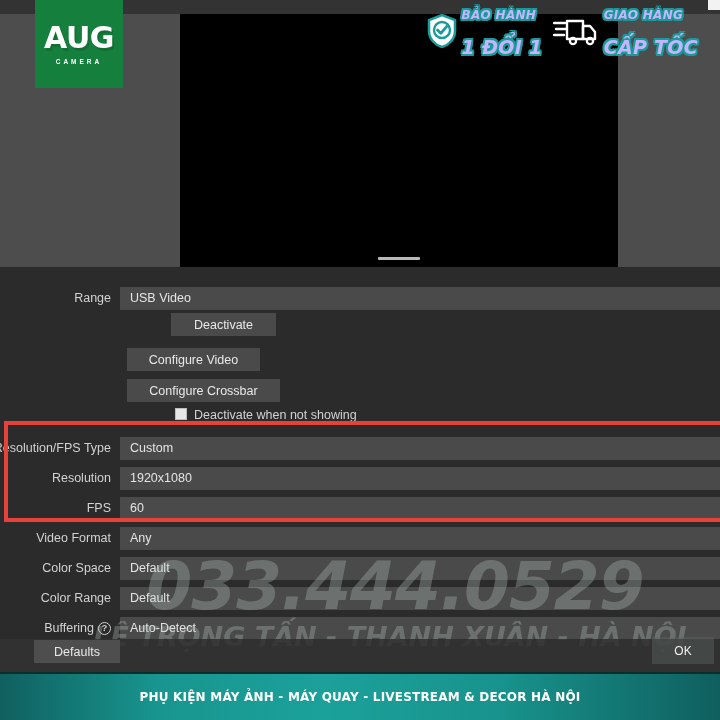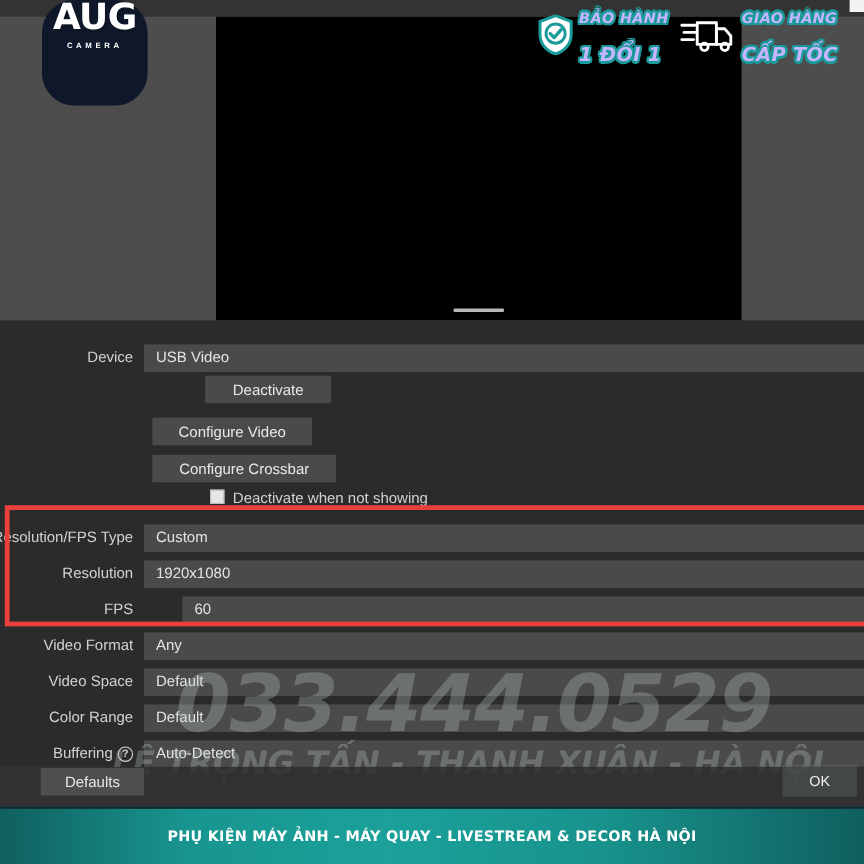--- a/index.html
+++ b/index.html
@@ -31,23 +31,23 @@
     background:#000000;
   }
   .preview-handle {
     position:absolute; left:378px; top:257px; width:42px; height:3px;
     background:#b9b9b9; border-radius:1px;
   }
 
   
   .logo-box {
     position:absolute; left:35px; top:0px; width:88px; height:88px;
-    background:#0f172a;
+    background:#15803d;
     display:flex; flex-direction:column;
-    align-items:center; justify-content:flex-start;border-radius:27px;
+    align-items:center; justify-content:center;
   }
   .logo-main {
     color:#ffffff; font-size:30px; font-weight:bold;
     letter-spacing:-0.5px; line-height:1;
     font-family:"DejaVu Sans", sans-serif;
     text-shadow:2px 3px 0 rgba(0,0,0,0.12);
   }
   .logo-sub {
     color:#ffffff; font-size:6.5px; letter-spacing:3px;
     margin-top:5px; font-weight:bold;
@@ -64,21 +64,21 @@
     font-style:italic; font-weight:bold;
     font-family:"DejaVu Sans", sans-serif;
     color:#c4b5fd;
     text-shadow:
       -1.6px -1.6px 0 #1b9a9a,  1.6px -1.6px 0 #1b9a9a,
       -1.6px  1.6px 0 #1b9a9a,  1.6px  1.6px 0 #1b9a9a,
        0px   -2px   0 #1b9a9a,  0px    2px   0 #1b9a9a,
       -2px    0px   0 #1b9a9a,  2px    0px   0 #1b9a9a;
   }
   .badge-l1 { font-size:12px; letter-spacing:0.3px; }
-  .badge-l2 { font-size:16px; letter-spacing:0.3px; margin-top:17px; }
+  .badge-l2 { font-size:19px; letter-spacing:0.3px; margin-top:17px; }
   .badge-icon { flex:0 0 auto; }
 
   
   .panel {
     position:absolute; left:0; top:267px; width:720px; height:372px;
     background:#2b2b2b;
   }
   .form-row {
     position:absolute; left:0; width:720px; height:30px;
     display:flex; align-items:center;
@@ -220,21 +220,21 @@
         <span class="badge-l1">GIAO HÀNG</span>
         <span class="badge-l2">CẤP TỐC</span>
       </span>
     </div>
 
   </div>
 
   <div class="panel">
 
     <div class="form-row" style="top:16px;">
-      <div class="f-label">Device</div>
+      <div class="f-label">Range</div>
       <div class="f-field">USB Video</div>
     </div>
 
     <div class="btn-row" style="top:42px;margin-left:44px;">
       <div class="panel-btn" style="width:105px;top:4px;">Deactivate</div>
     </div>
     <div class="btn-row" style="top:77px;">
       <div class="panel-btn" style="width:133px;top:4px;">Configure Video</div>
     </div>
     <div class="btn-row" style="top:108px;text-align:center;">
@@ -249,32 +249,32 @@
     <div class="form-row" style="top:166px;">
       <div class="f-label">Resolution/FPS Type</div>
       <div class="f-field">Custom</div>
     </div>
 
     <div class="form-row" style="top:196px;">
       <div class="f-label">Resolution</div>
       <div class="f-field">1920x1080</div>
     </div>
 
-    <div class="form-row" style="top:226px;gap:32px;">
+    <div class="form-row" style="top:226px;">
       <div class="f-label">FPS</div>
       <div class="f-field">60</div>
     </div>
 
     <div class="form-row" style="top:256px;">
       <div class="f-label">Video Format</div>
       <div class="f-field">Any</div>
     </div>
 
     <div class="form-row" style="top:286px;">
-      <div class="f-label">Video Space</div>
+      <div class="f-label">Color Space</div>
       <div class="f-field">Default</div>
     </div>
 
     <div class="form-row" style="top:316px;">
       <div class="f-label">Color Range</div>
       <div class="f-field">Default</div>
     </div>
 
     <div class="form-row" style="top:346px;">
       <div class="f-label">

